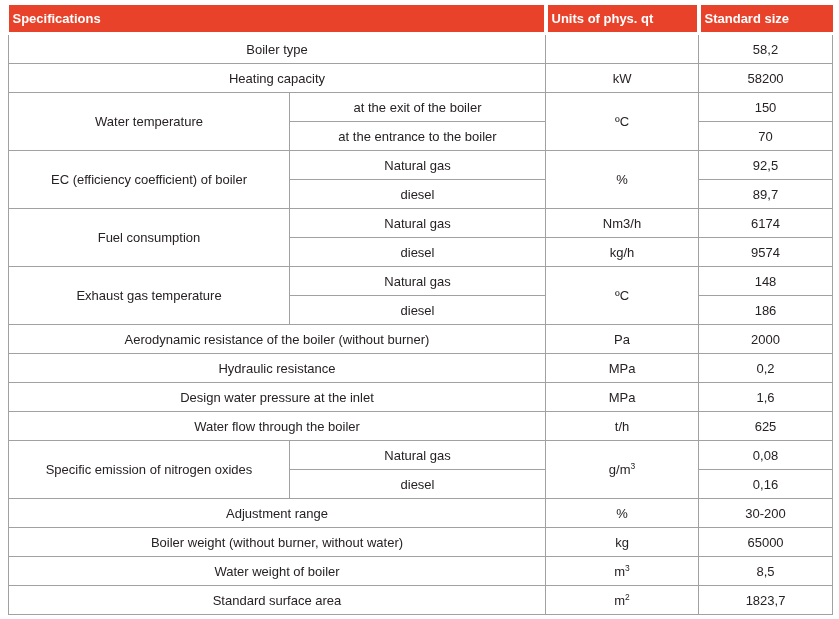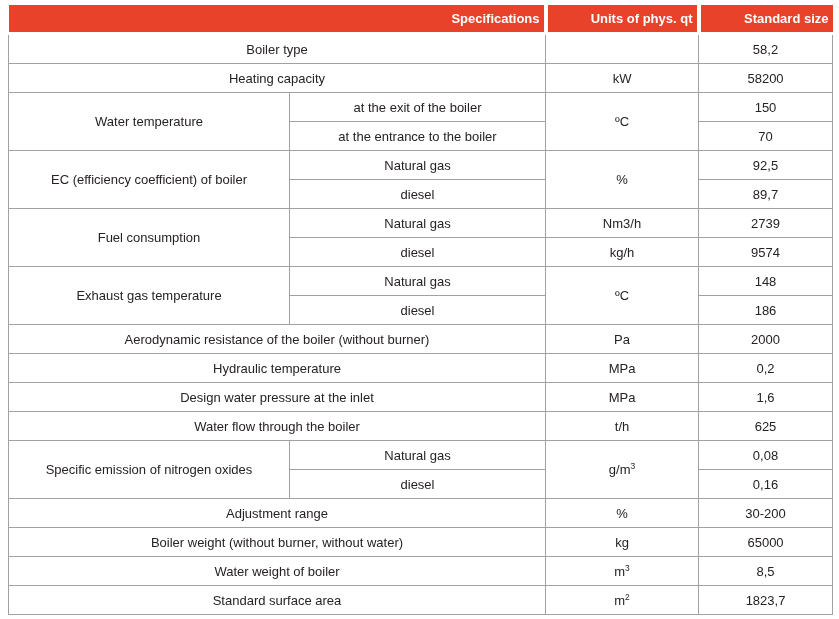--- a/index.html
+++ b/index.html
@@ -22,21 +22,21 @@
   .spec-table col.col-b { width: 256px; }
   .spec-table col.col-c { width: 153px; }
   .spec-table col.col-d { width: 134px; }
 
   .spec-table th {
     background: #e8422a;
     color: #ffffff;
     font-weight: bold;
     font-size: 13px;
     height: 27px;
-    text-align: right;
+    text-align: left;
     vertical-align: middle;
     border: none;
     border-left: 4px solid #ffffff;
     border-bottom: 3px solid #ffffff;
     padding: 0 4px;
   }
   .spec-table th.first {
     border-left: none;
   }
   .spec-table td {
@@ -100,21 +100,21 @@
     </tr>
     <tr>
       <td>diesel</td>
       <td>89,7</td>
     </tr>
 
     <tr>
       <td rowspan="2">Fuel consumption</td>
       <td>Natural gas</td>
       <td>Nm3/h</td>
-      <td>2739</td>
+      <td>6174</td>
     </tr>
     <tr>
       <td>diesel</td>
       <td>kg/h</td>
       <td>9574</td>
     </tr>
 
     <tr>
       <td rowspan="2">Exhaust gas temperature</td>
       <td>Natural gas</td>
@@ -125,21 +125,21 @@
       <td>diesel</td>
       <td>186</td>
     </tr>
 
     <tr>
       <td colspan="2">Aerodynamic resistance of the boiler (without burner)</td>
       <td>Pa</td>
       <td>2000</td>
     </tr>
     <tr>
-      <td colspan="2">Hydraulic temperature</td>
+      <td colspan="2">Hydraulic resistance</td>
       <td>MPa</td>
       <td>0,2</td>
     </tr>
     <tr>
       <td colspan="2">Design water pressure at the inlet</td>
       <td>MPa</td>
       <td>1,6</td>
     </tr>
     <tr>
       <td colspan="2">Water flow through the boiler</td>

